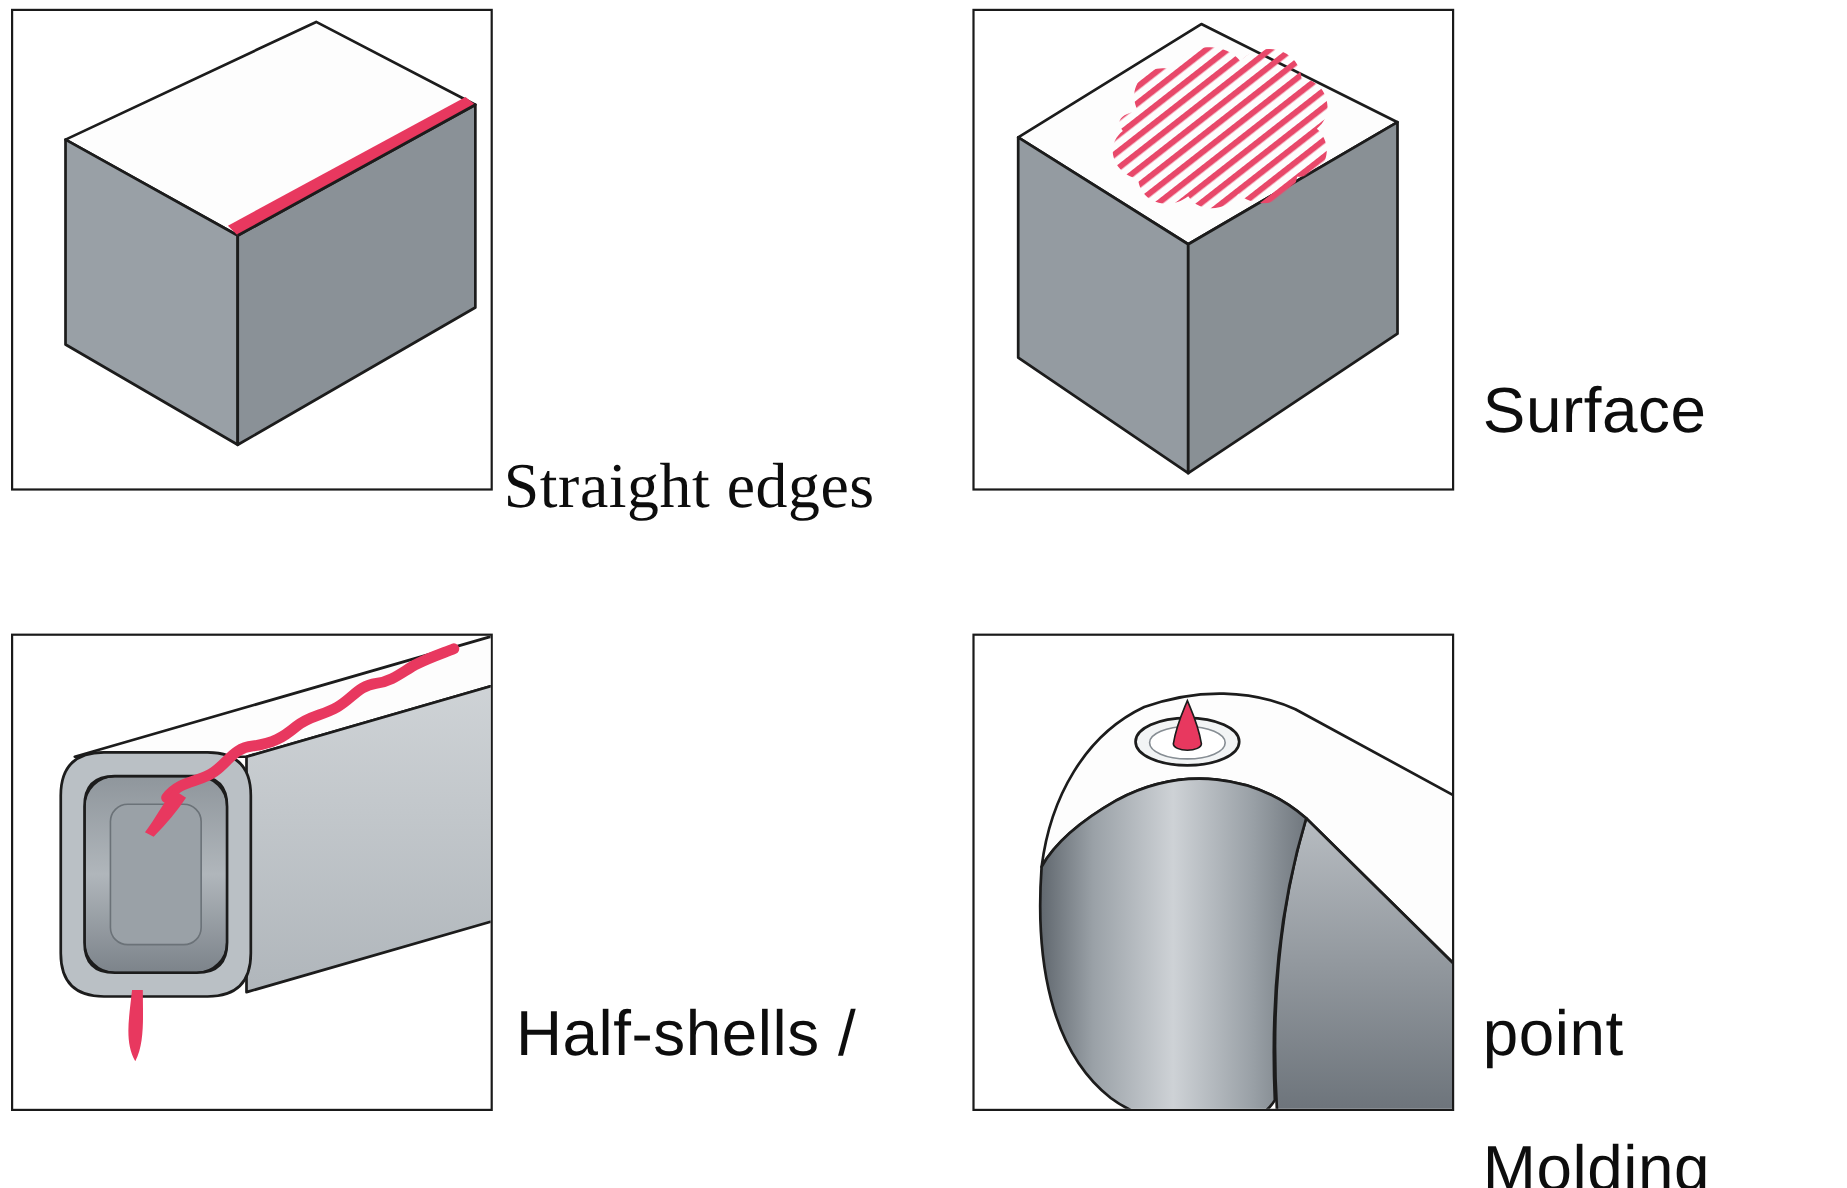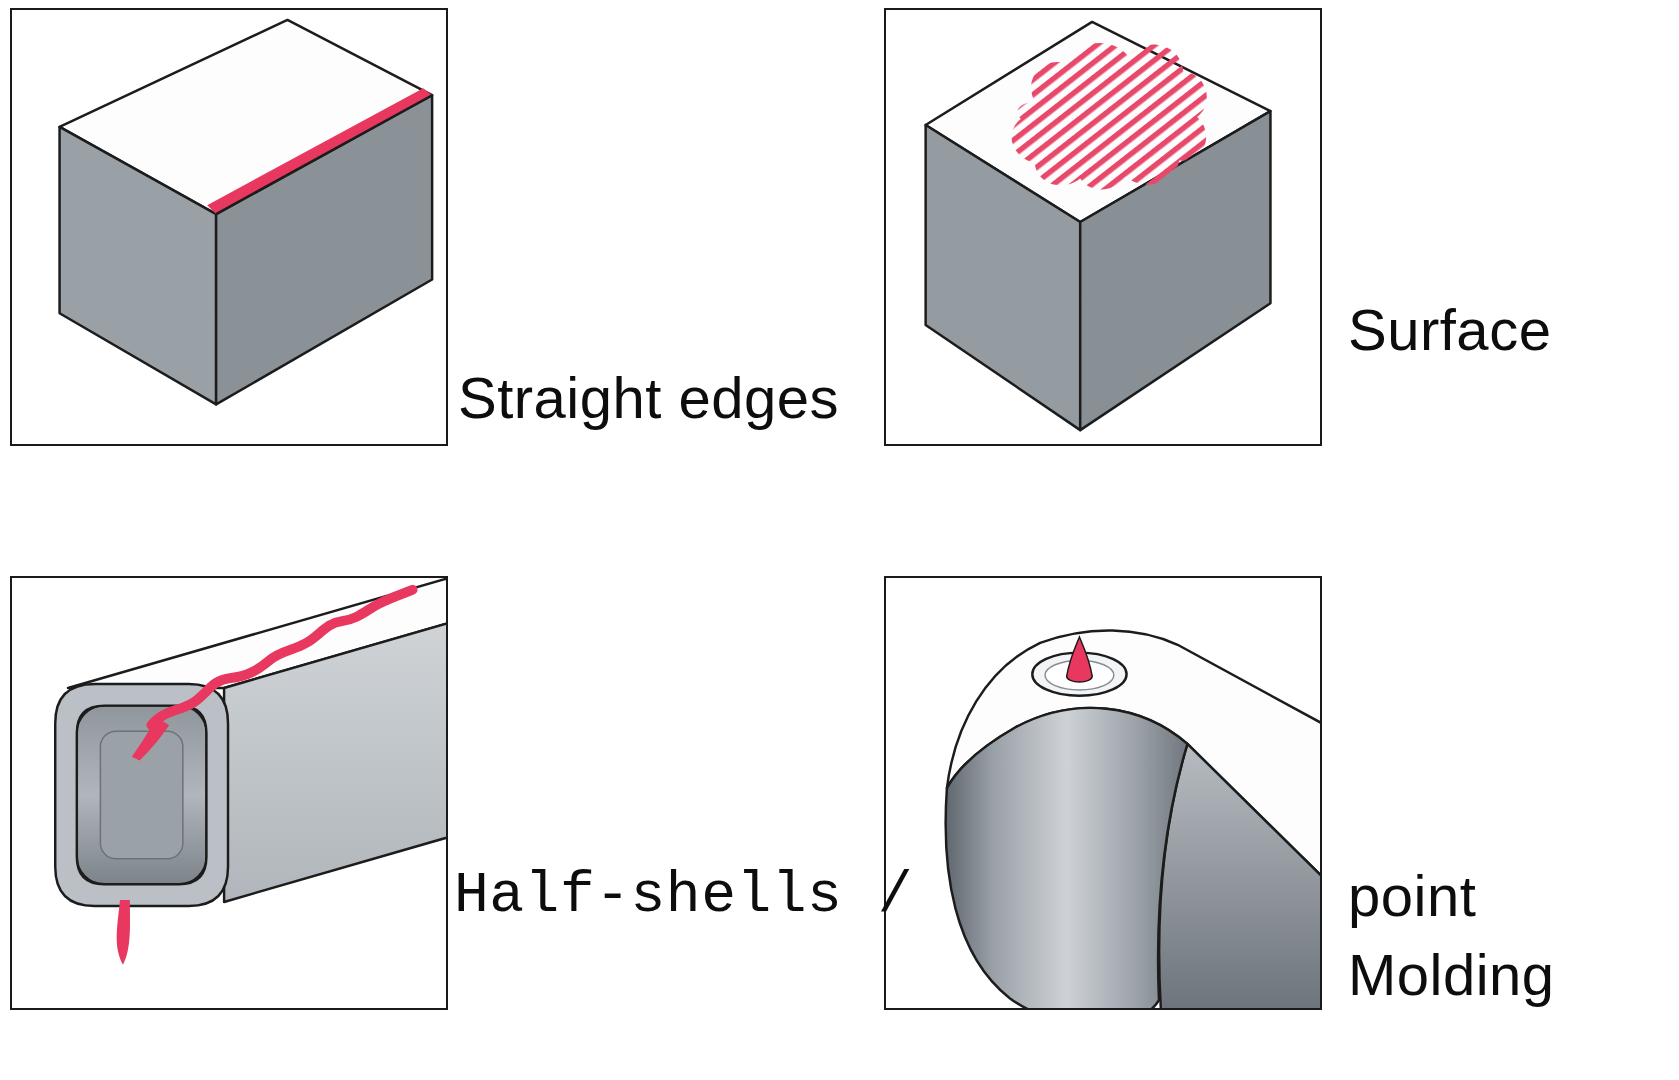--- a/index.html
+++ b/index.html
@@ -17,21 +17,21 @@
     background: #ffffff;
   }
   .panel svg { display: block; width: 100%; height: 100%; }
   .caption {
     position: absolute;
     font-size: 58px;
     line-height: 79px;
     color: #0d0d0d;
     letter-spacing: 0.5px;
   }
-  .caption span { display: block; white-space: nowrap; }
+  .caption span { display: block; white-space: nowrap; margin-top: 44px; }
 </style>
 </head>
 <body>
 
 <div class="panel" style="left:10px; top:8px; width:438px; height:438px;">
   <svg viewBox="0 0 438 438">
     <g stroke="#1c1c1c" stroke-width="2.5" stroke-linejoin="round">
       <polygon points="48,118 278,10 424,86 206,206" fill="#fdfdfd"></polygon>
       <polygon points="48,118 206,206 206,398 48,306" fill="#99a0a6"></polygon>
       <polygon points="206,206 424,86 424,272 206,398" fill="#8a9197"></polygon>
@@ -113,29 +113,29 @@
       <path fill="url(#cap-g)" d="M60,214 C54,300 68,384 124,428 C156,452 204,458 242,452
            C258,448 270,440 276,430 C272,336 280,252 305,169
            C258,128 190,120 130,152 C95,172 72,192 60,214 Z"></path>
     </g>
     <ellipse cx="195" cy="98" rx="48" ry="22" fill="#f2f4f5" stroke="#1c1c1c" stroke-width="2.5"></ellipse>
     <ellipse cx="195" cy="99" rx="35" ry="15" fill="#ffffff" stroke="#868d93" stroke-width="1.5"></ellipse>
     <path fill="#e8385f" stroke="#1c1c1c" stroke-width="1.5" d="M182,100 C185,82 191,70 195,60 C199,70 205,82 208,100 A13,6 0 0 1 182,100 Z"></path>
   </svg>
 </div>
 
-<div class="caption" style="left:458px; top:358px;">
+<div class="caption" style="left:458px; top:358px;font-family:Liberation Serif, serif;">
   <span>Straight edges</span>
   <span></span>
 </div>
 
 <div class="caption" style="left:1348px; top:290px;">
   <span>Surface</span>
 </div>
 
-<div class="caption" style="left:454px; top:856px;font-family:Liberation Mono, monospace;">
+<div class="caption" style="left:469px; top:856px;">
   <span>Half-shells /</span>
 </div>
 
 <div class="caption" style="left:1348px; top:856px;">
   <span>point</span>
   <span>Molding</span>
 </div>
 
 </body></html>

